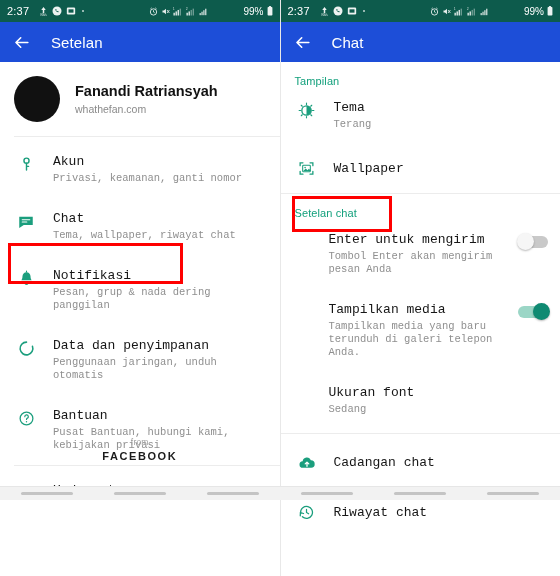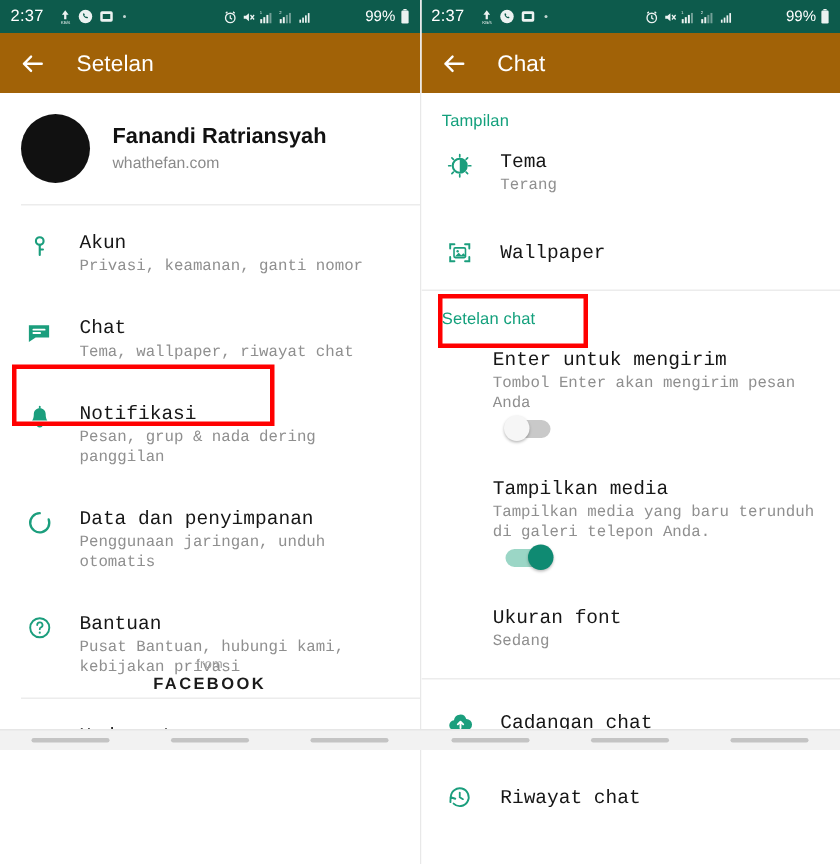--- a/index.html
+++ b/index.html
@@ -63,21 +63,21 @@
   .sb-dot {
     width: 2px; height: 2px; border-radius: 50%;
     background: rgba(255,255,255,.75);
     display: inline-block;
     margin-left: 2px;
   }
 
   
   .appbar {
     height: 40px;
-    background: #a16207;
+    background: #1d4ed8;
     display: flex;
     align-items: center;
     padding-left: 12px;
     box-sizing: border-box;
     text-align: right;
   }
   .appbar-title {
     color: #ffffff;
     font-size: 15px;
     margin-left: 20px;
@@ -176,21 +176,20 @@
     color: #13a07c;
     padding: 13px 0 4px 14px;
     letter-spacing: .1px;
   }
 
   
   .row.toggle {
     padding-left: 48px;
     padding-right: 12px;
     align-items: flex-start;
-    flex-direction: column;
   }
   .row.toggle .texts { margin-left: 0; }
   .switch {
     width: 30px; height: 12px;
     border-radius: 7px;
     position: relative;
     flex: 0 0 auto;
     margin-top: 4px;
     margin-left: 8px;
   }

